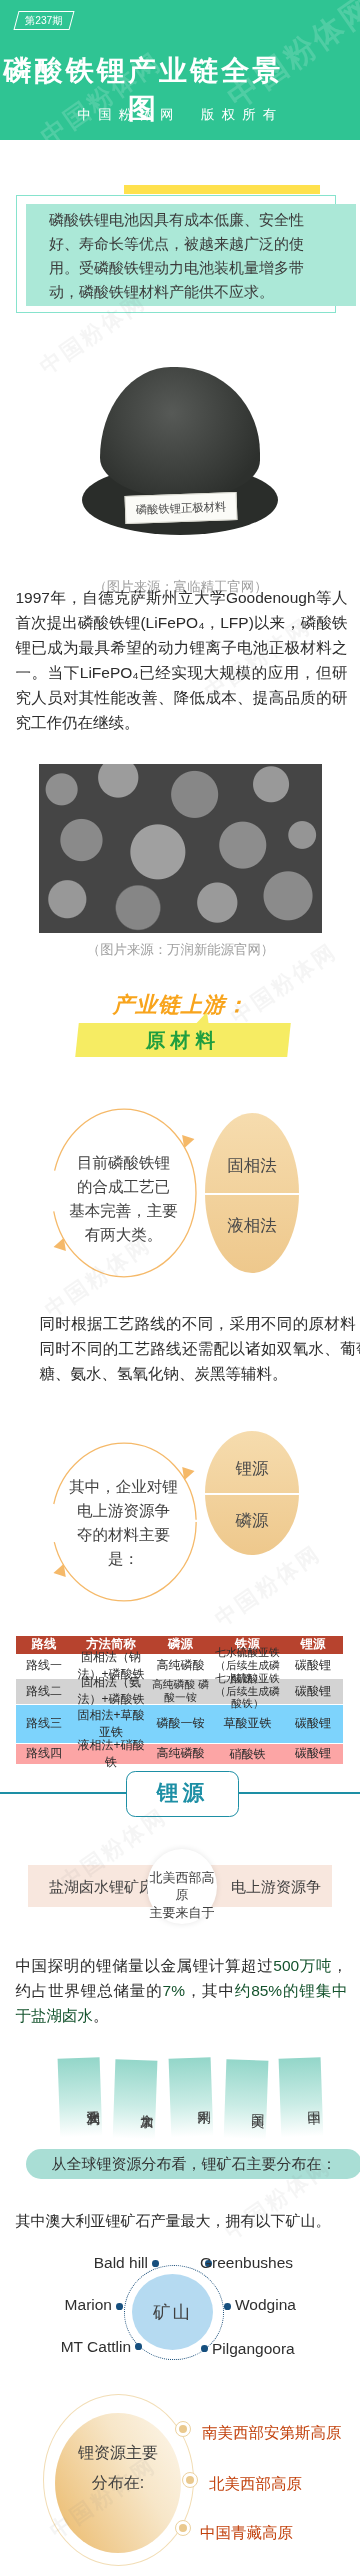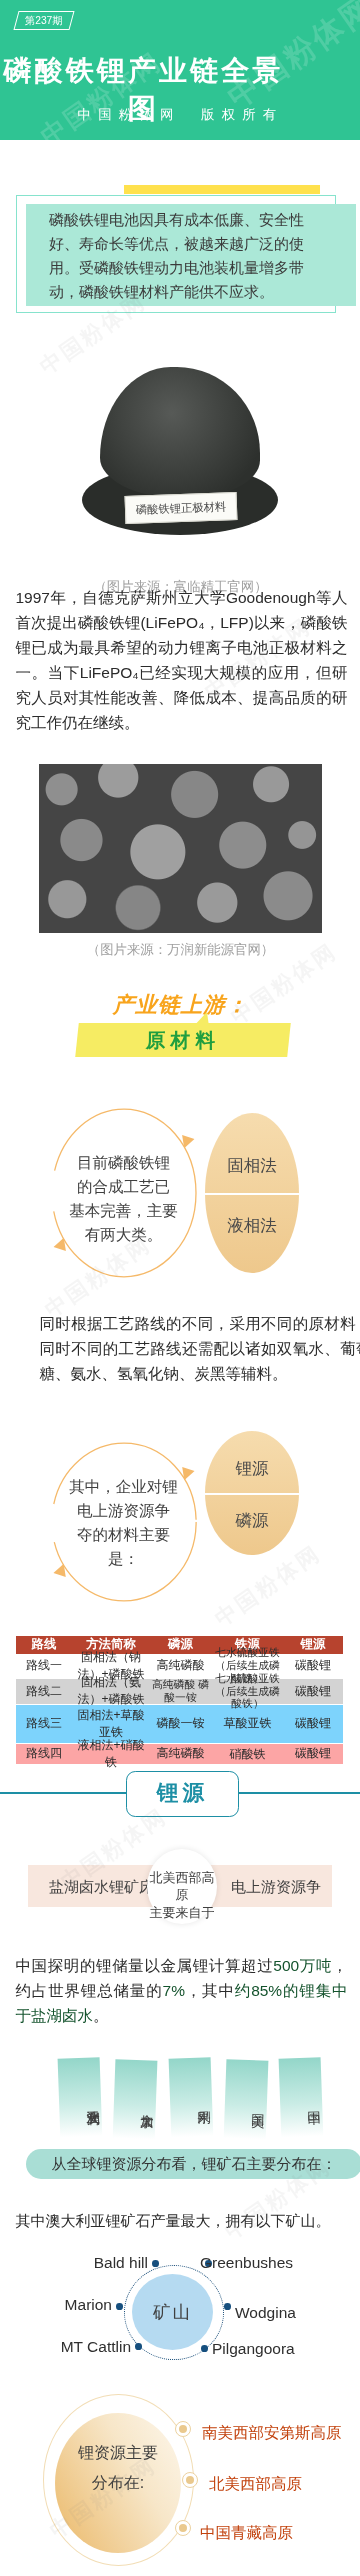--- a/index.html
+++ b/index.html
@@ -246,21 +246,21 @@
     <div class="abs mcirc">矿山</div>
     <div class="ndot" style="left:152px;top:9.3px;"></div>
     <div class="ndot" style="left:205px;top:9.3px;"></div>
     <div class="ndot" style="left:116px;top:52px;"></div>
     <div class="ndot" style="left:224px;top:52px;"></div>
     <div class="ndot" style="left:135px;top:92px;"></div>
     <div class="ndot" style="left:201px;top:94px;"></div>
     <div class="mine-label" style="left:55px;top:3.1px;width:93px;text-align:right;">Bald hill</div>
     <div class="mine-label" style="left:200px;top:3.1px;">Greenbushes</div>
     <div class="mine-label" style="left:46px;top:45px;width:66px;text-align:right;">Marion</div>
-    <div class="mine-label" style="left:235px;top:45px;margin-top:8px;">Wodgina</div>
+    <div class="mine-label" style="left:235px;top:45px;">Wodgina</div>
     <div class="mine-label" style="left:38px;top:87px;width:93px;text-align:right;">MT Cattlin</div>
     <div class="mine-label" style="left:212px;top:89px;">Pilgangoora</div>
   </div>
 
   <div class="abs" style="left:0;top:2391px;width:361px;height:185px;">
     <div class="abs ring" style="left:43px;top:2.6px;width:149px;height:170px;"></div>
     <div class="abs grad-circle" style="left:55px;top:21.6px;width:126px;height:140px;"></div>
     <div class="abs gc-text" style="left:55px;top:47px;width:126px;">
       <div>锂资源主要</div>
       <div>分布在:</div>

